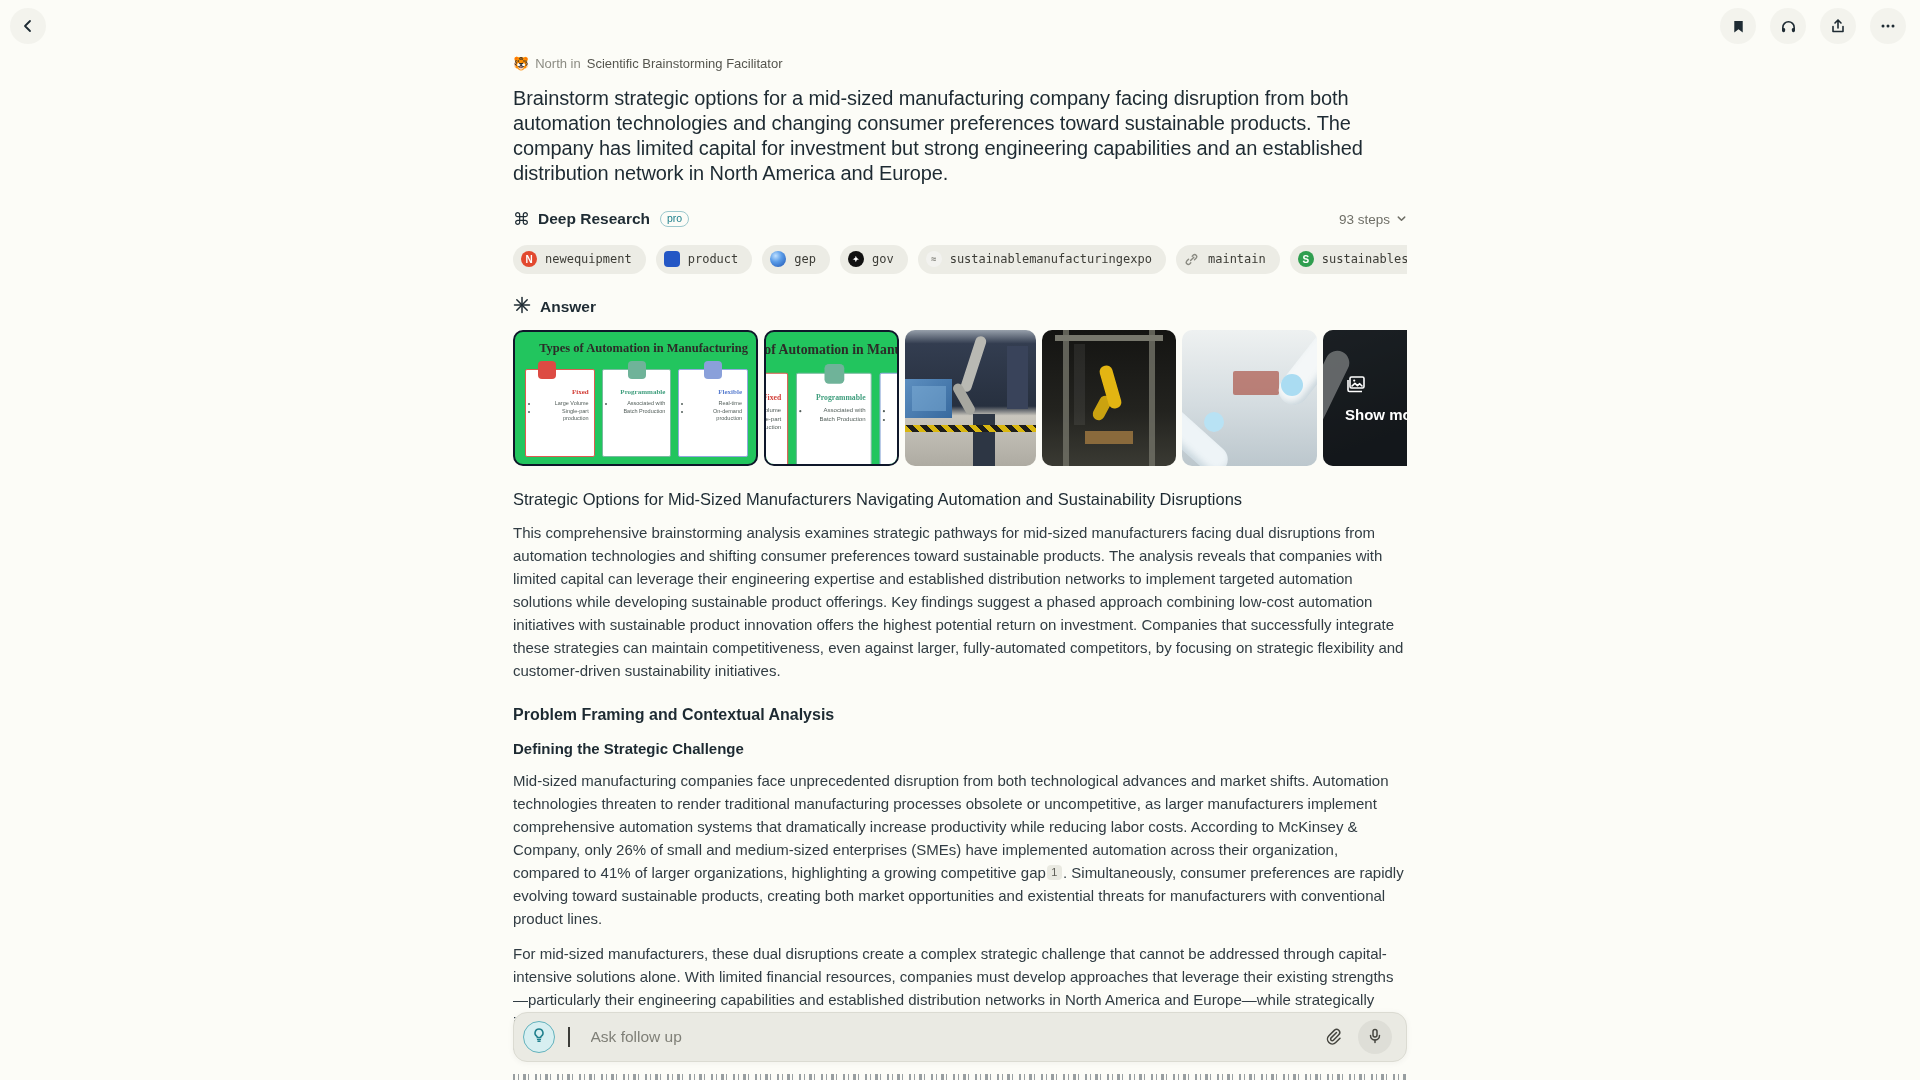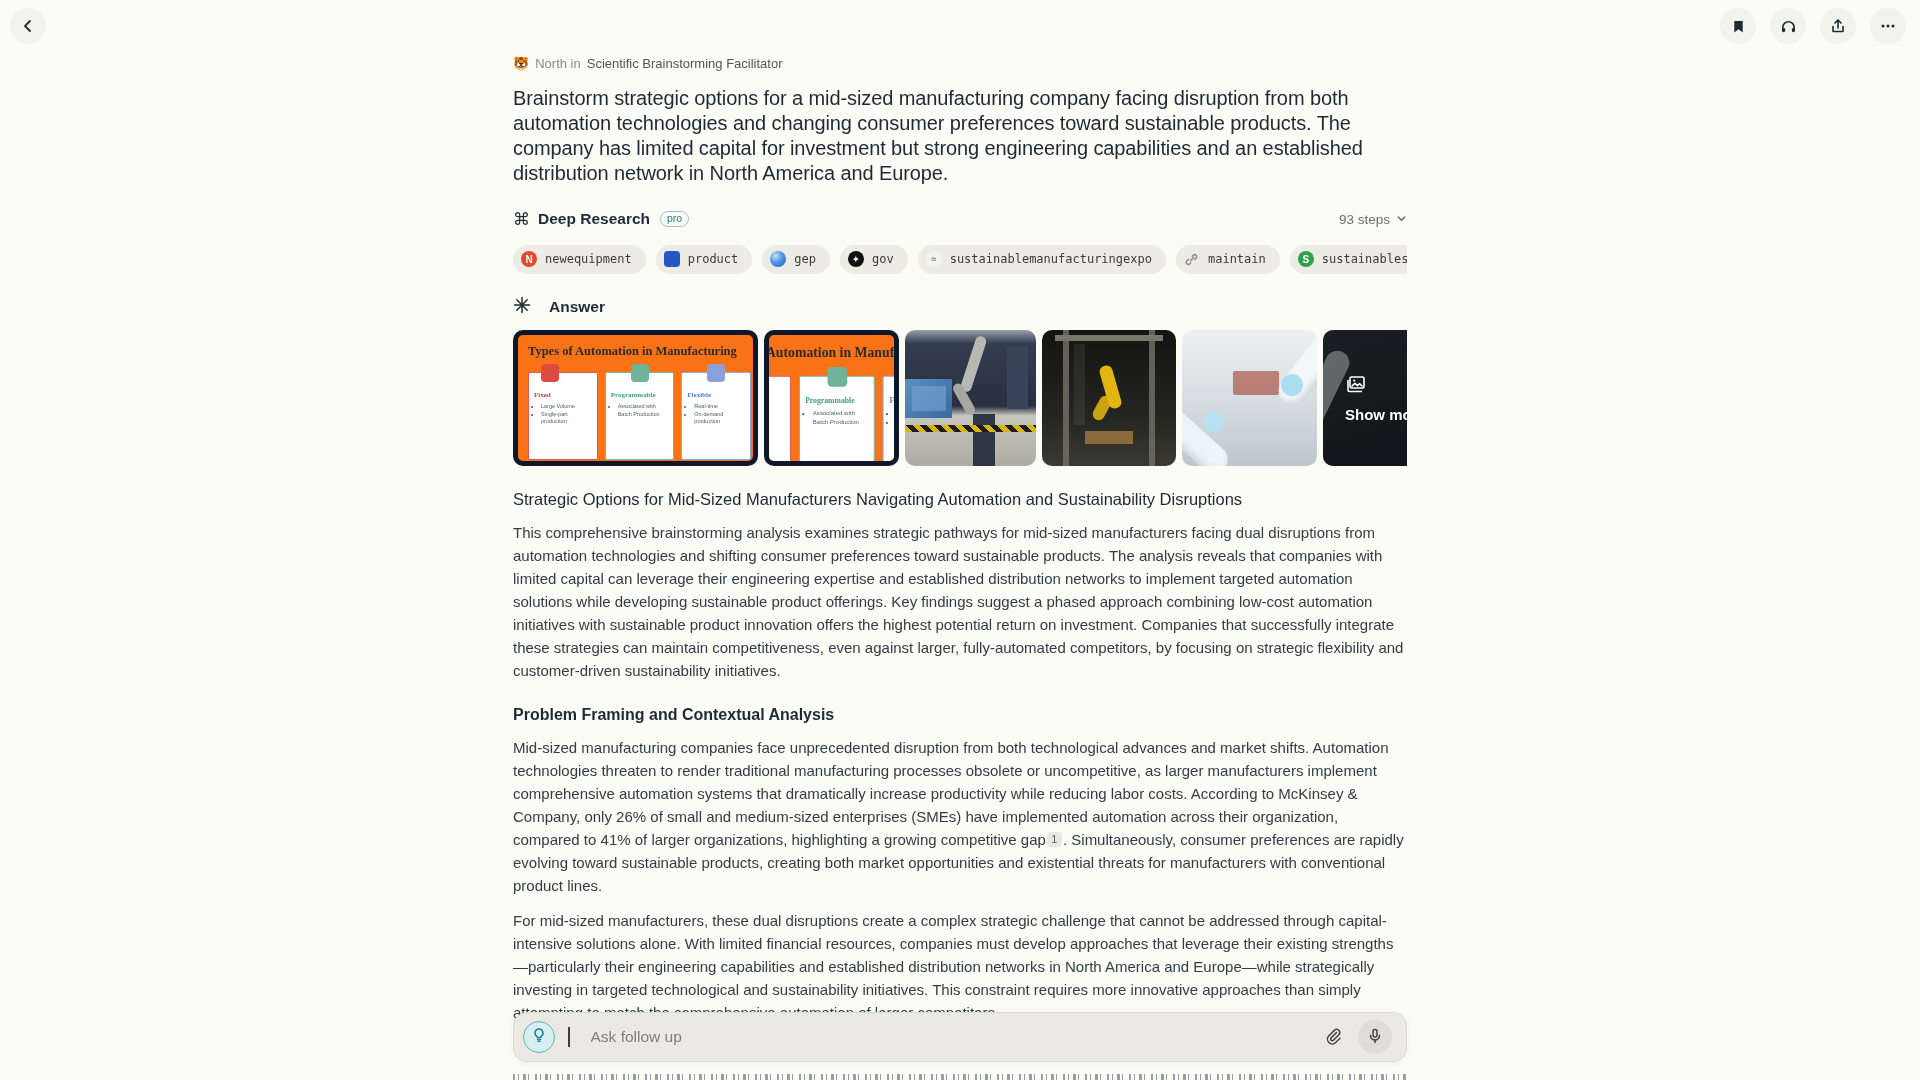--- a/index.html
+++ b/index.html
@@ -53,27 +53,27 @@
     font-family:"DejaVu Sans Mono", monospace; font-size:12px; color:#3c3c36;
   }
   .chip-ic {
     width:16px; height:16px; border-radius:50%; flex:none;
     display:flex; align-items:center; justify-content:center;
     font-family:"Liberation Sans", sans-serif; font-size:10px; font-weight:bold; color:#fff;
   }
   .chip-ic.square { border-radius:4px; }
 
   
-  .answer-row { margin-top:22px; display:flex; align-items:center; gap:18px;text-align:center; }
+  .answer-row { margin-top:22px; display:flex; align-items:center; gap:9px;text-align:center; }
   .answer-row .label { font-size:15.5px; font-weight:600; }
 
   
   .media { margin-top:12px; display:flex; gap:6px; height:136px; overflow:hidden; }
   .tile { border-radius:10px; overflow:hidden; position:relative; flex:none; height:136px; cursor:pointer; }
-  .tile-diagram { background:#f97316; border:5px solid #0f172a; }
+  .tile-diagram { background:#22c55e; border:2px solid #0f172a;text-align:right; }
   .diagram-inner { width:243px; padding:9px 10px 0; }
   .dg-title { font-family:"Liberation Serif", serif; font-weight:700; font-size:12.5px; color:#2c2c28; white-space:nowrap; }
   .dg-cards { display:flex; gap:7px; margin-top:13px; }
   .dcard { flex:1; border:1px solid; border-radius:2px; height:88px; position:relative; padding:14px 5px 4px; background:#fff; }
   .dcard .dic { position:absolute; top:-9px; left:50%; transform:translateX(-50%); width:18px; height:18px; border-radius:4px; }
   .dcard h5 { font-family:"Liberation Serif", serif; font-size:7px; font-weight:700; margin-top:4px; }
   .dcard ul { margin-top:4px; padding-left:7px; }
   .dcard li { font-size:5.5px; line-height:7.5px; color:#55605c; }
   .dcard.c0 { border-color:#dd5b52; } .dcard.c0 .dic { background:#dd4b43; } .dcard.c0 h5 { color:#d23d36; } .dcard.c0 .dic { top:-9px; left:12px; transform:none; }
   .dcard.c1 { border-color:#79b9a0; } .dcard.c1 .dic { background:#6fb399; } .dcard.c1 h5 { color:#3f9e7d; }
@@ -384,20 +384,21 @@
       </div>
     </div>
 
   </div>
 
   <article>
     <h2>Strategic Options for Mid-Sized Manufacturers Navigating Automation and Sustainability Disruptions</h2>
     <p>This comprehensive brainstorming analysis examines strategic pathways for mid-sized manufacturers facing dual disruptions from automation technologies and shifting consumer preferences toward sustainable products. The analysis reveals that companies with limited capital can leverage their engineering expertise and established distribution networks to implement targeted automation solutions while developing sustainable product offerings. Key findings suggest a phased approach combining low-cost automation initiatives with sustainable product innovation offers the highest potential return on investment. Companies that successfully integrate these strategies can maintain competitiveness, even against larger, fully-automated competitors, by focusing on strategic flexibility and customer-driven sustainability initiatives.</p>
 
     <h3>Problem Framing and Contextual Analysis</h3>
+    <h4>Defining the Strategic Challenge</h4>
 
     <p><span>Mid-sized manufacturing companies face unprecedented disruption from both technological advances and market shifts. Automation technologies threaten to render traditional manufacturing processes obsolete or uncompetitive, as larger manufacturers implement comprehensive automation systems that dramatically increase productivity while reducing labor costs. According to McKinsey &amp; Company, only 26% of small and medium-sized enterprises (SMEs) have implemented automation across their organization, compared to 41% of larger organizations, highlighting a growing competitive gap</span><span class="cite">1</span><span>. Simultaneously, consumer preferences are rapidly evolving toward sustainable products, creating both market opportunities and existential threats for manufacturers with conventional product lines.</span></p>
 
     <p>For mid-sized manufacturers, these dual disruptions create a complex strategic challenge that cannot be addressed through capital-intensive solutions alone. With limited financial resources, companies must develop approaches that leverage their existing strengths—particularly their engineering capabilities and established distribution networks in North America and Europe—while strategically investing in targeted technological and sustainability initiatives. This constraint requires more innovative approaches than simply attempting to match the comprehensive automation of larger competitors.</p>
   </article>
 
 </div>
 
 <div class="followup">
   <div class="bulb">

